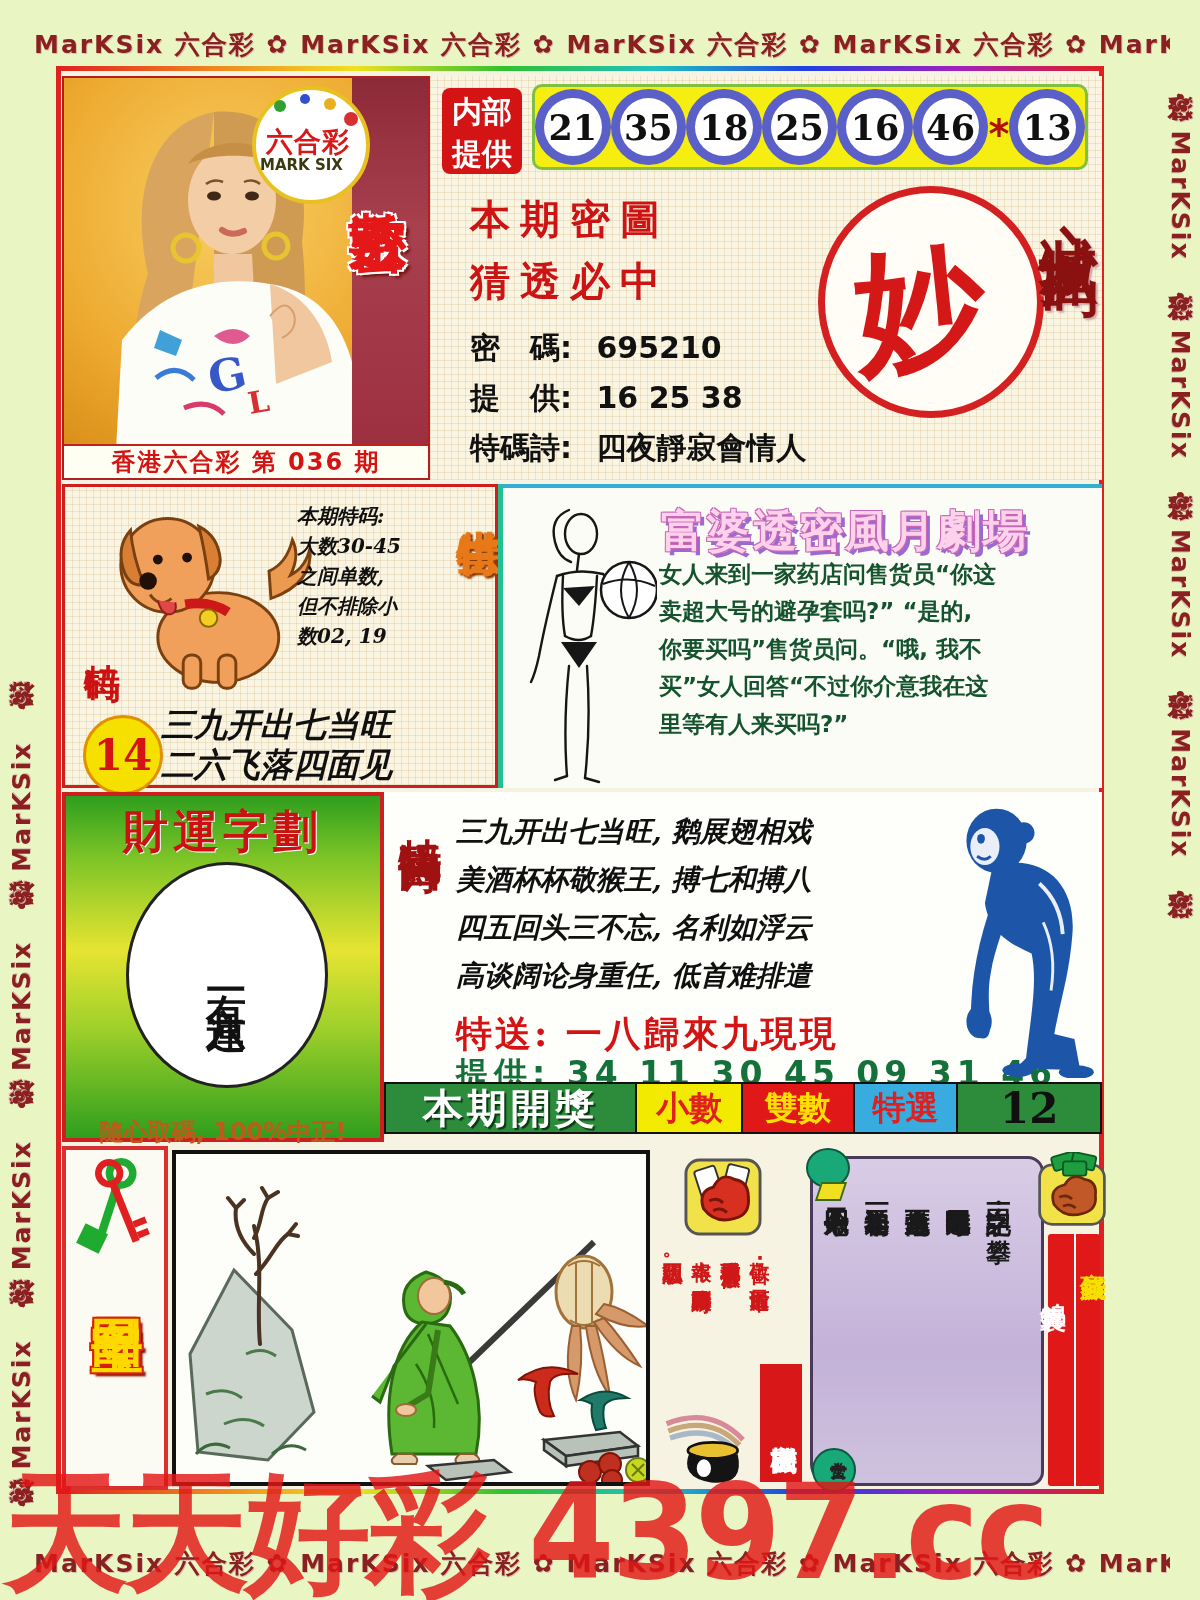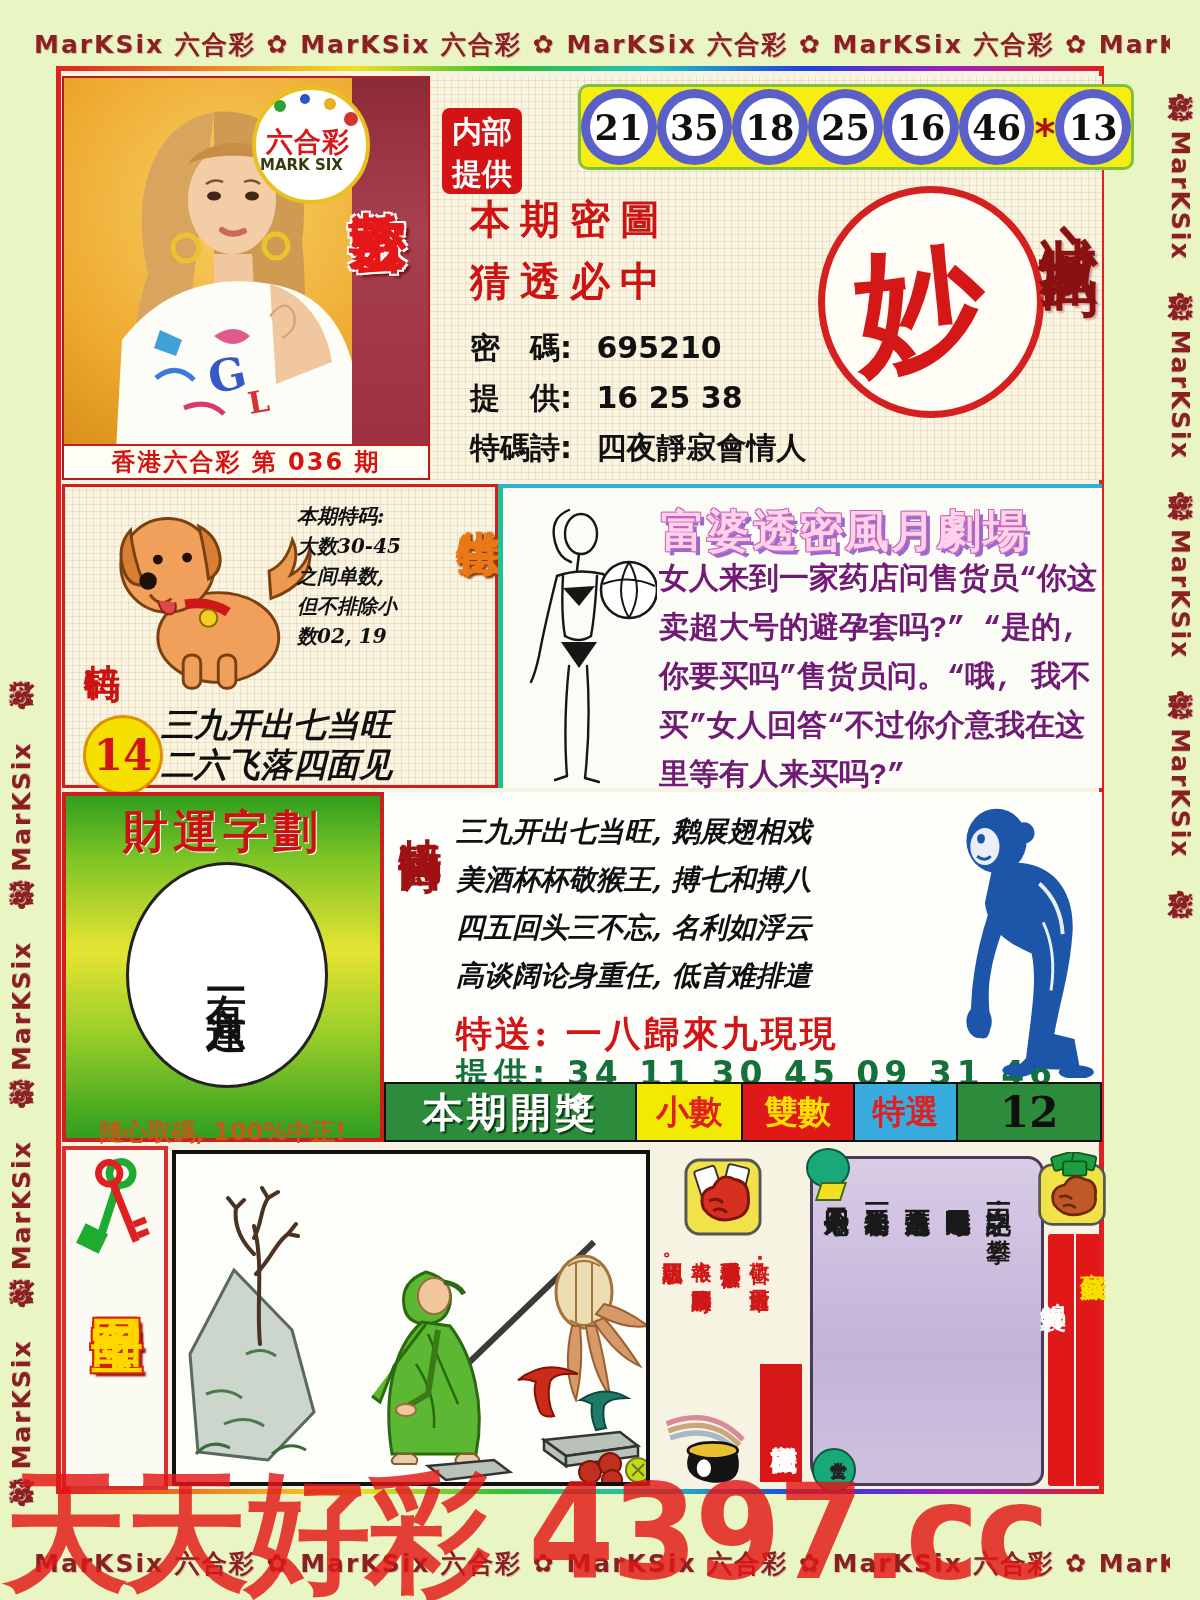--- a/index.html
+++ b/index.html
@@ -33,23 +33,23 @@
   .badge .b2{position:absolute;left:8px;top:70px;font-size:15px;font-weight:900;color:#3a3a10;}
   .badge .dot{position:absolute;border-radius:50%;}
   .tm-title{position:absolute;right:6px;top:88px;font-size:58px;line-height:1.55;font-weight:900;color:#e41818;
      text-shadow:-2px -2px 0 #fff,2px -2px 0 #fff,-2px 2px 0 #fff,2px 2px 0 #fff,4px 4px 3px #701010;
      font-family:"DejaVu Serif",serif;}
   .issue{position:absolute;left:0;bottom:0;width:100%;height:32px;background:#fffef2;border-top:2px solid #c02020;
      color:#d41414;font-size:24px;font-weight:900;text-align:center;line-height:32px;letter-spacing:2px;}
   
   .topright{left:430px;top:76px;width:672px;height:404px;}
   .seal{position:absolute;left:12px;top:12px;width:80px;height:86px;background:#d41414;border-radius:8px;
-     color:#fff;font-size:30px;font-weight:900;text-align:center;line-height:1.4;padding-top:3px;box-sizing:border-box;margin-top:20px;}
+     color:#fff;font-size:30px;font-weight:900;text-align:center;line-height:1.4;padding-top:3px;box-sizing:border-box;}
   .ballstrip{position:absolute;left:102px;top:8px;width:556px;height:86px;background:#f5ee10;
-     border:3px solid #80c040;border-radius:10px;display:flex;align-items:center;justify-content:space-evenly;box-sizing:border-box;margin-left:46px;}
+     border:3px solid #80c040;border-radius:10px;display:flex;align-items:center;justify-content:space-evenly;box-sizing:border-box;}
   .ball{width:58px;height:58px;background:#fff;border:9px solid #5a60c8;border-radius:50%;
      color:#101010;font-size:35px;font-weight:900;font-family:"DejaVu Serif",serif;
      display:flex;align-items:center;justify-content:center;}
   .star{color:#b01010;font-size:40px;font-weight:900;margin-top:14px;}
   .mline{position:absolute;left:40px;color:#cc1414;font-size:40px;font-weight:900;letter-spacing:10px;
      font-family:"DejaVu Serif",serif;}
   .infrow{position:absolute;left:40px;font-size:30px;font-weight:bold;color:#111;white-space:nowrap;}
   .infrow .lab{margin-right:14px;}
   .sealcircle{position:absolute;left:388px;top:110px;width:212px;height:218px;border:7px solid #d42020;
      border-radius:50%;background:#fffdf6;}
@@ -67,21 +67,21 @@
      font-family:"DejaVu Serif",serif;font-style:italic;white-space:nowrap;}
   .dogbot{position:absolute;left:96px;width:340px;font-size:33px;font-weight:900;color:#101010;
      font-family:"DejaVu Serif",serif;font-style:italic;white-space:nowrap;}
   .zodiacvrt{position:absolute;left:384px;top:8px;height:290px;font-size:45px;font-weight:900;color:#e87818;
      text-shadow:2px 2px 2px #8a3a00;font-family:"DejaVu Serif",serif;}
   
   .jokepanel{left:498px;top:484px;width:604px;height:304px;background:#fcfcf6;
      border-left:5px solid #20c090;border-top:4px solid #30b0d0;}
   .joketitle{position:absolute;left:158px;top:14px;font-size:44px;font-weight:900;color:#ffd2ec;letter-spacing:2px;
      text-shadow:-1px -1px 0 #c868b8,1px -1px 0 #c868b8,-1px 1px 0 #c868b8,1px 1px 0 #c868b8,4px 4px 0 #9a6ad0;}
-  .joketext{position:absolute;left:156px;top:68px;width:446px;font-size:30px;font-weight:bold;color:#701a75;line-height:1.63;font-family:Liberation Mono, monospace;}
+  .joketext{position:absolute;left:156px;top:68px;width:446px;font-size:23px;font-weight:bold;color:#14532d;line-height:1.63;}
   .joketext span{display:block;white-space:nowrap;}
   
   .fortune{left:62px;top:792px;width:322px;height:350px;border:4px solid #cc2020;
      background:linear-gradient(180deg,#2f9e1e,#7cc426 18%,#e6e432 45%,#9ed02a 68%,#2f9e1e);}
   .ftitle{position:absolute;left:0;top:6px;width:100%;text-align:center;font-size:45px;font-weight:900;color:#cc1111;
      letter-spacing:5px;text-shadow:1px 1px 0 #ffffff;font-family:"DejaVu Serif",serif;}
   .foval{position:absolute;left:60px;top:66px;width:196px;height:220px;background:#fff;border:3px solid #222;
      border-radius:50%;display:flex;align-items:center;justify-content:center;}
   .fovaltext{font-size:40px;font-weight:900;color:#111;font-family:"DejaVu Serif",serif;letter-spacing:6px;}
   .ffoot{position:absolute;width:100%;text-align:center;font-weight:900;}
@@ -93,21 +93,21 @@
      letter-spacing:6px;font-family:"DejaVu Serif",serif;}
   .poemlines{position:absolute;left:72px;top:16px;font-size:28px;font-weight:900;color:#101010;line-height:1.72;
      font-family:"DejaVu Serif",serif;font-style:italic;}
   .poemlines span{display:block;white-space:nowrap;}
   .tesong{position:absolute;left:72px;top:218px;font-size:36px;font-weight:900;color:#d41414;white-space:nowrap;
      font-family:"DejaVu Serif",serif;letter-spacing:3px;}
   .tigong{position:absolute;left:72px;top:260px;font-size:33px;font-weight:900;color:#14713a;white-space:nowrap;
      letter-spacing:5px;}
   .monkey{position:absolute;left:548px;top:4px;}
   
-  .resultbar{left:384px;top:1082px;width:718px;height:60px;display:flex;border:2px solid #111;background:#0f766e;}
+  .resultbar{left:384px;top:1082px;width:718px;height:52px;display:flex;border:2px solid #111;background:#0f766e;}
   .rcell{display:flex;align-items:center;justify-content:center;font-weight:900;border-right:2px solid #111;}
   .rc0{width:250px;font-size:40px;color:#fff;background:#2c8c3c;text-shadow:2px 2px 1px #0a3a12;letter-spacing:4px;}
   .rc1{width:104px;font-size:33px;color:#e02020;background:#f2ea00;}
   .rc2{width:110px;font-size:33px;color:#ffe000;background:#e01818;text-align:right;}
   .rc3{width:102px;font-size:33px;color:#e02020;background:#38acdf;}
   .rc4{width:142px;font-size:42px;color:#101010;background:#2c8c3c;border-right:none;font-family:"DejaVu Serif",serif;}
   
   .keypanel{left:62px;top:1146px;width:106px;height:344px;border:4px solid #d83030;background:#fbfbf3;}
   .treasuretitle{position:absolute;left:18px;top:128px;font-size:52px;line-height:1.28;font-weight:900;color:#ffd800;
      text-shadow:-2px -2px 0 #d82000,2px -2px 0 #d82000,-2px 2px 0 #d82000,2px 2px 0 #d82000,4px 4px 2px #801000;}

